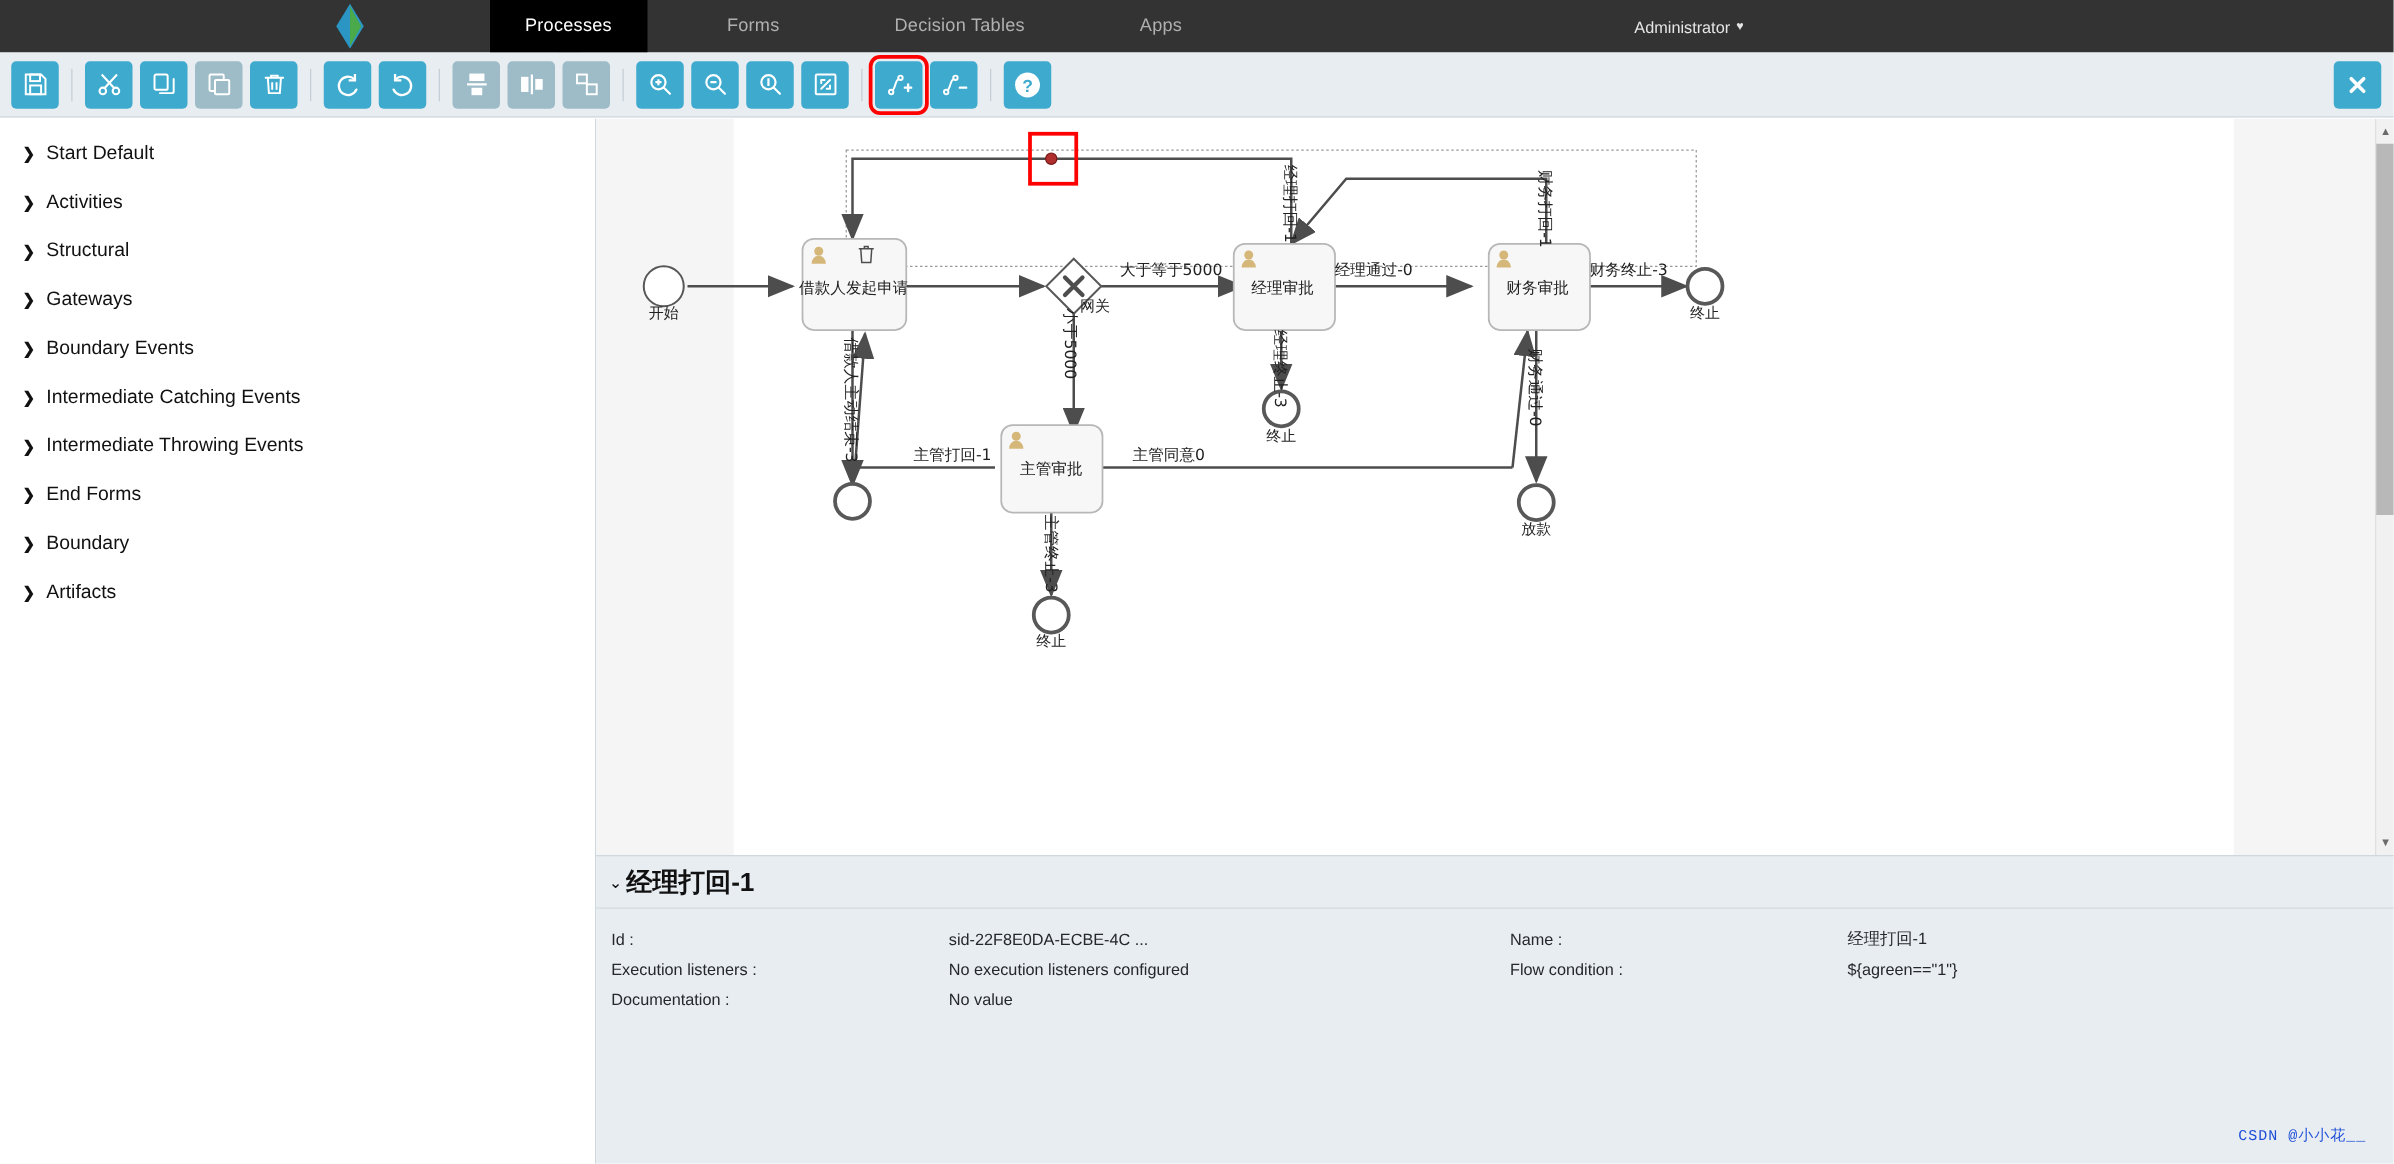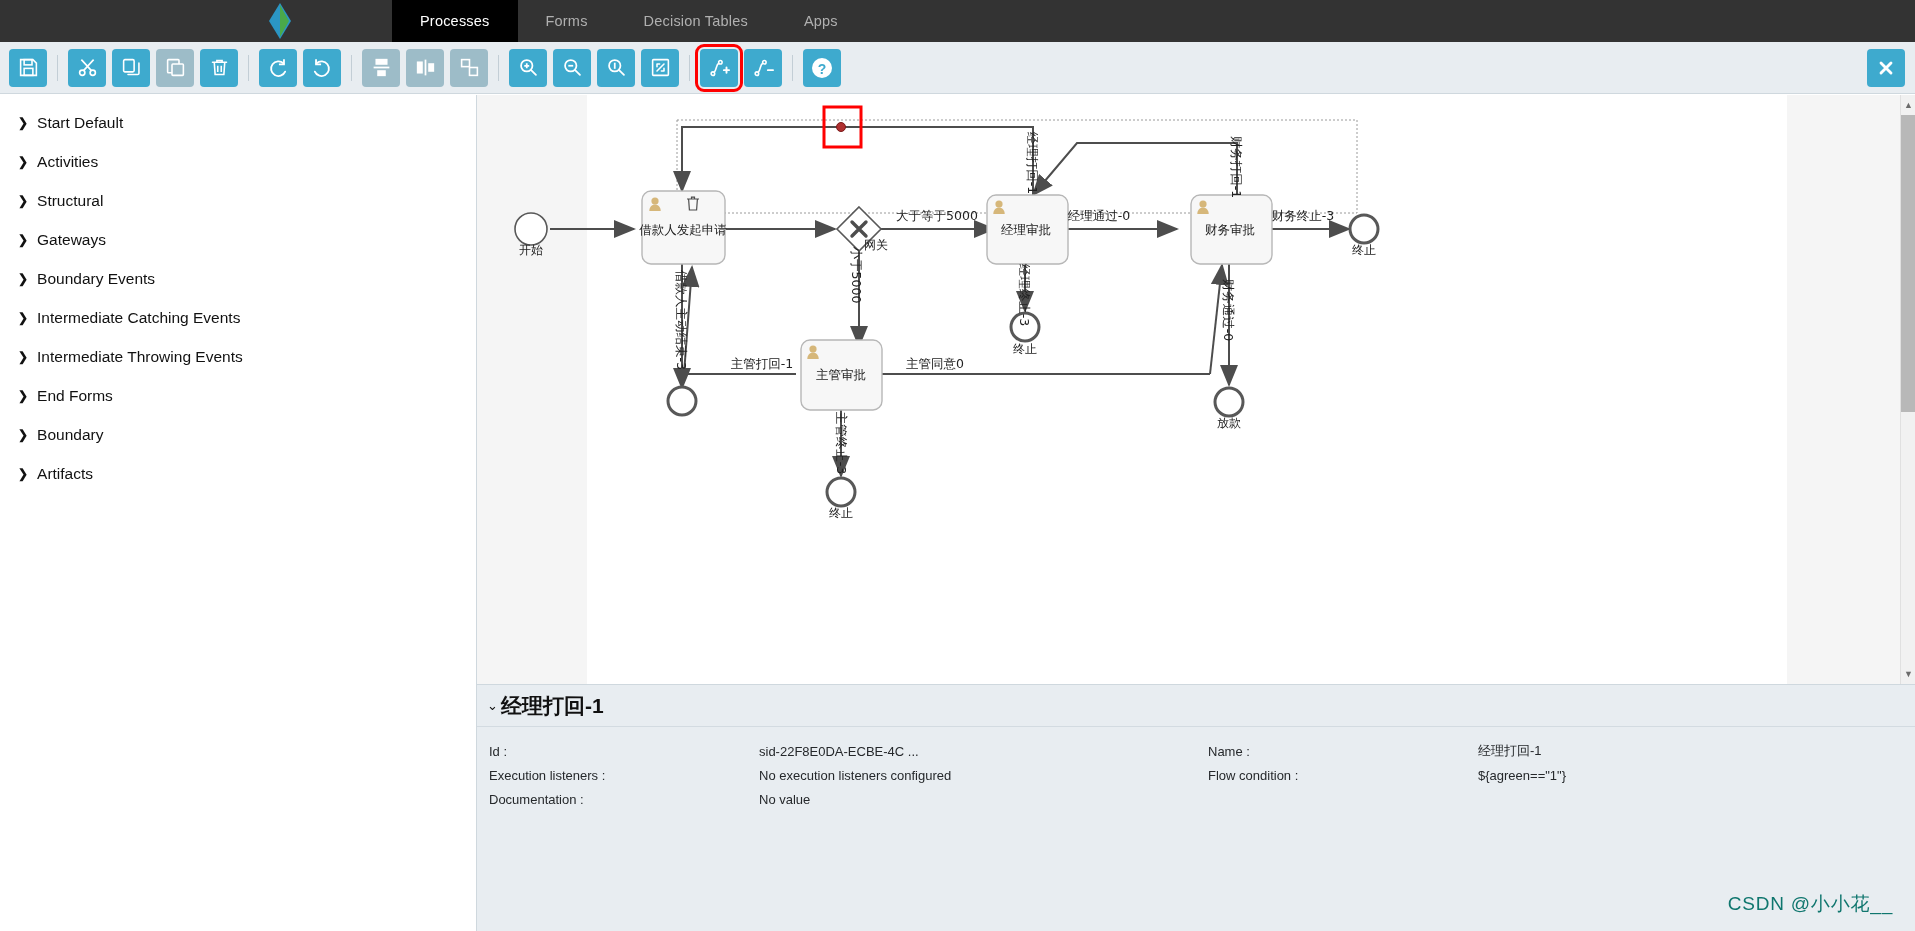--- a/index.html
+++ b/index.html
@@ -14,21 +14,21 @@
 
   
   .topnav {
     position: absolute; left: 0; top: 0; width: 1915px; height: 42px;
     background: #333333; display: flex; align-items: stretch;
   }
   .nav-logo {
     width: 100px; display: flex; align-items: center; justify-content: center;
     margin-left: 230px;
   }
-  .nav-tabs { display: flex; align-items: stretch; margin-left: 62px; }
+  .nav-tabs { display: flex; align-items: stretch; margin-left: 62px; gap: 36px; }
   .nav-tab {
     padding: 0 28px; display: flex; align-items: center; justify-content: center;
     color: #b0b0b0; font-size: 14.5px; letter-spacing: .2px; cursor: pointer;
     white-space: nowrap;
   }
   .nav-tab.active { background: #000; color: #fff; position: relative; }
   .nav-tab.active::after {
     content: ""; position: absolute; bottom: -9px; left: 50%; margin-left: -9px;
     border-left: 9px solid transparent; border-right: 9px solid transparent;
     border-top: 9px solid #333333;
@@ -116,22 +116,22 @@
   }
   .props-col { width: 50%; }
   .props-row { display: flex; height: 24px; align-items: center; font-size: 13px; color: #25282b; }
   .props-label { width: 282px; padding-left: 12px; }
   .props-value { color: #25282b; }
   .chk {
     width: 12px; height: 12px; border: 1px solid #8a9199; background: #fff;
     display: inline-block; border-radius: 1px;
   }
   .watermark {
-    position: absolute; right: 22px; bottom: 14px; color: #0f766e;
-    font-size: 19px; letter-spacing: .8px;
+    position: absolute; right: 22px; bottom: 14px; color: #1d4ed8;
+    font-size: 12px; letter-spacing: .8px; font-family: Liberation Mono, monospace;
   }
 </style>
 </head>
 <body>
 
 <div id="app">
 
   <div class="topnav">
     <div class="nav-logo">
       <svg width="24" height="36" viewBox="0 0 24 36">
@@ -147,20 +147,24 @@
         </div>
       <div class="nav-tab">
           <span>Forms</span>
         </div>
       <div class="nav-tab">
           <span>Decision Tables</span>
         </div>
       <div class="nav-tab">
           <span>Apps</span>
         </div>
+    </div>
+    <div class="nav-user">
+      <span>Administrator</span>
+      <span class="caret">♥</span>
     </div>
   </div>
 
   <div class="toolbar">
 
     <div class="tbtn">
       <svg width="21" height="21" viewBox="0 0 24 24" fill="none" stroke="#fff" stroke-width="1.8">
         <path d="M3 3h14l4 4v14H3z"></path>
           <rect x="7" y="3" width="9" height="6"></rect>
           <rect x="7" y="13" width="10" height="8"></rect>

